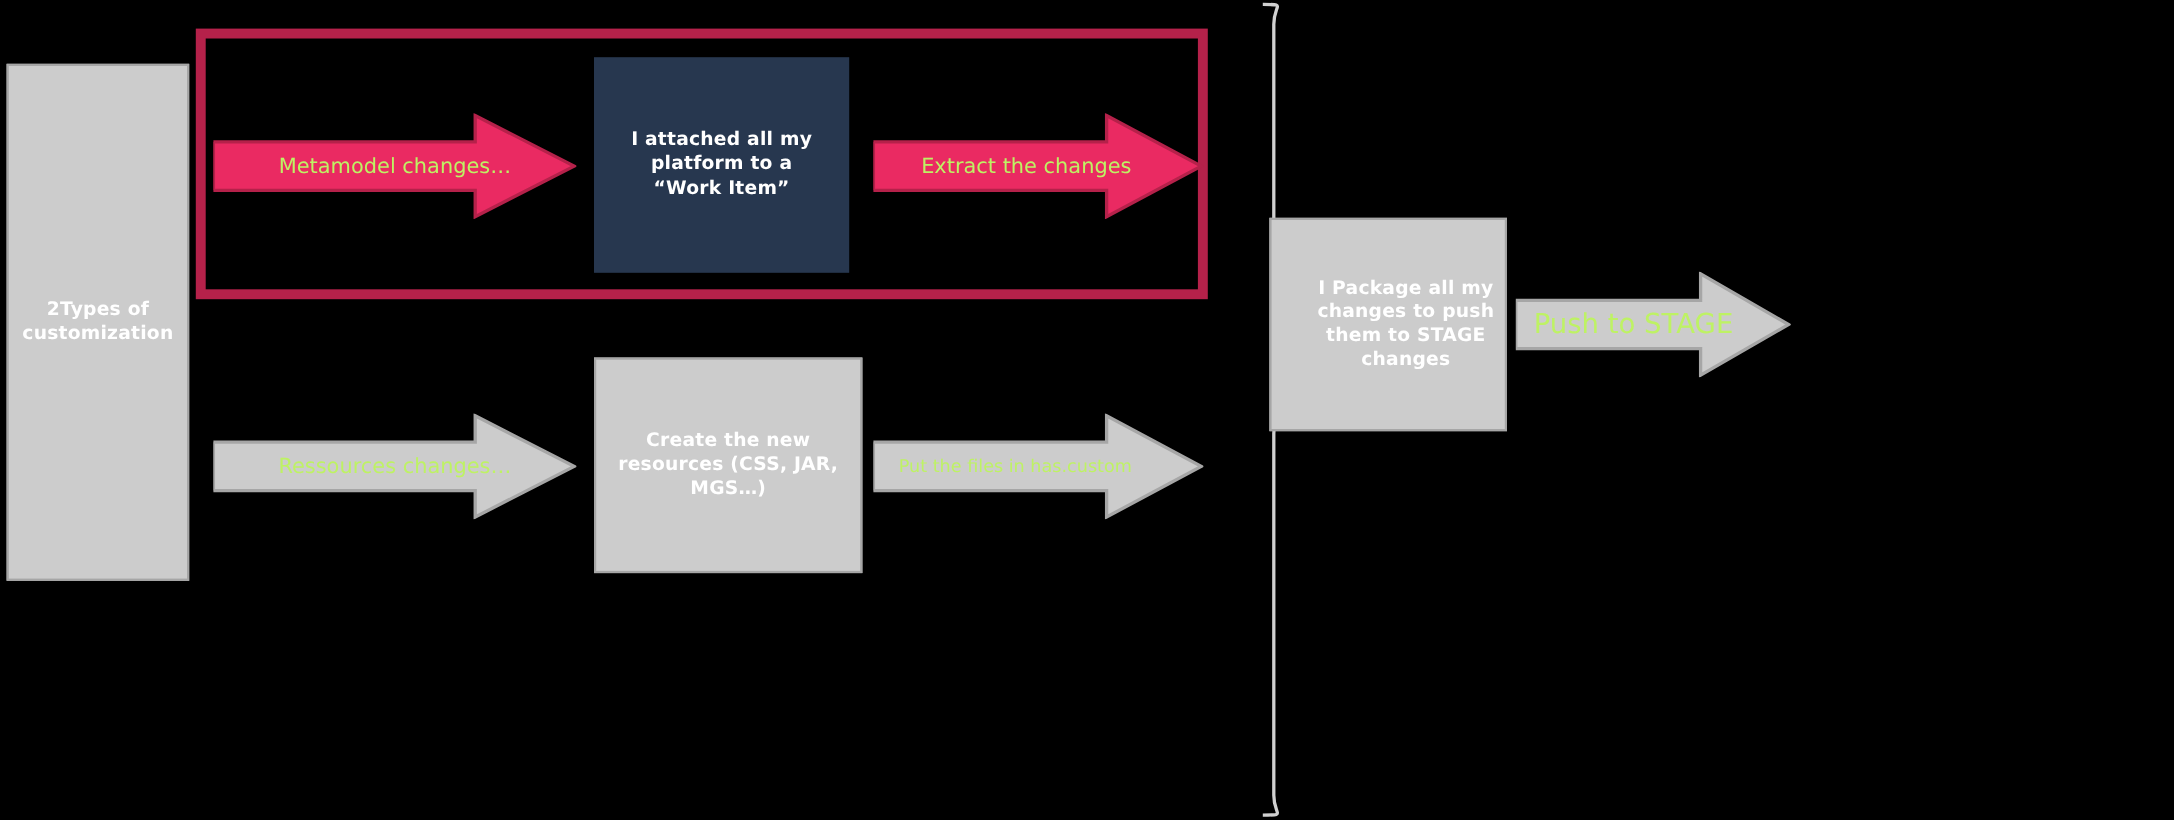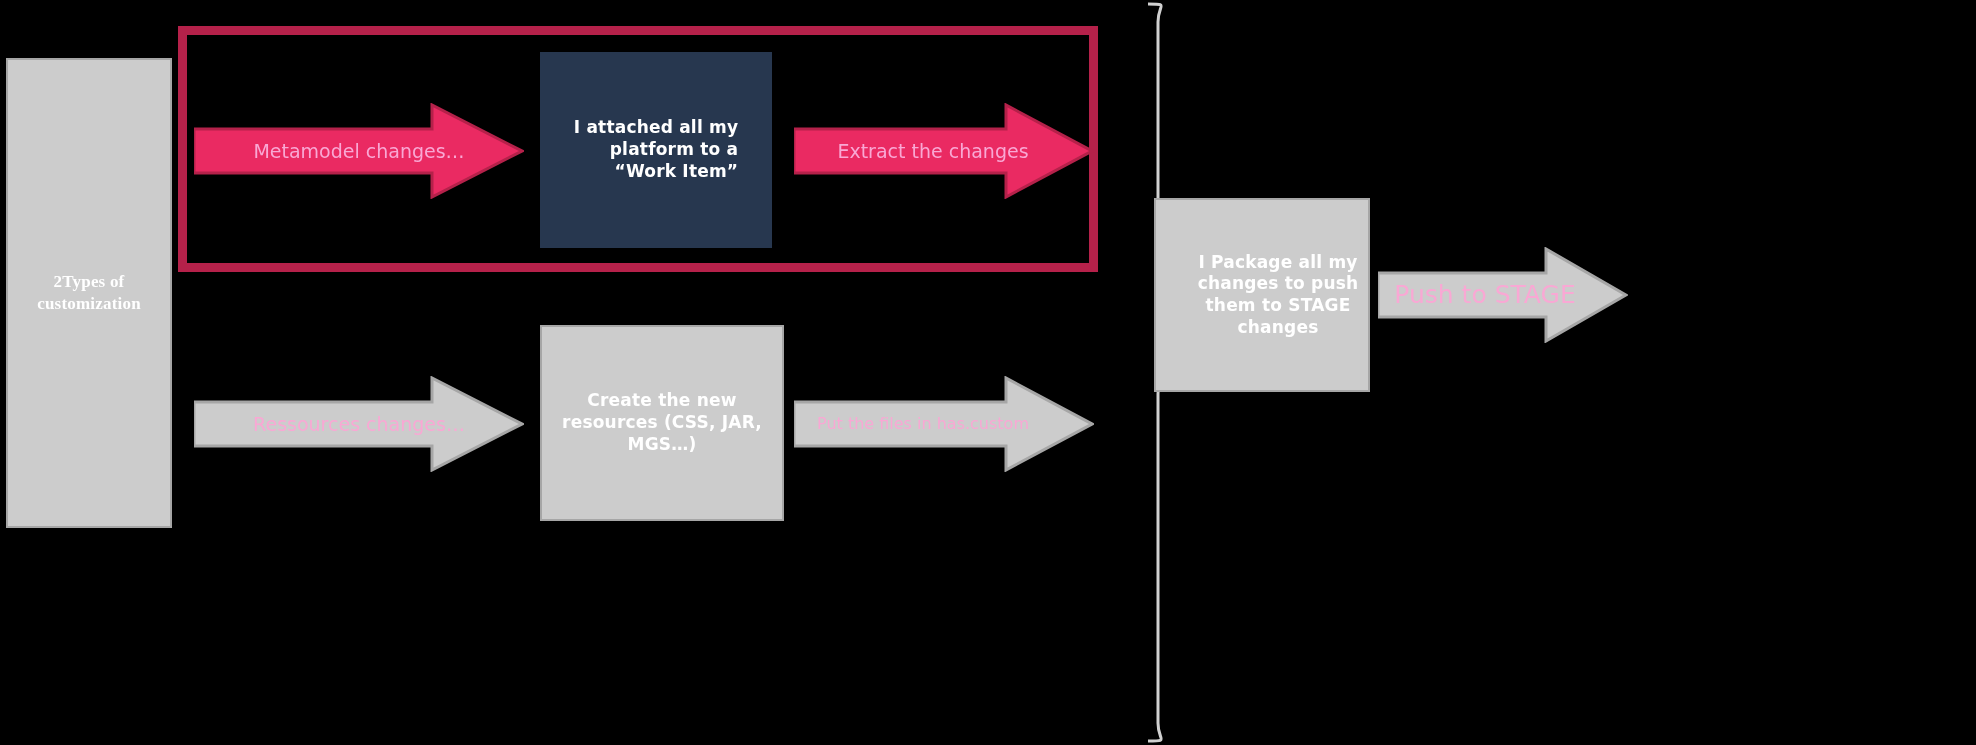--- a/index.html
+++ b/index.html
@@ -47,21 +47,21 @@
     box-sizing: border-box;
     border: 9px solid #b5214a;
     background: transparent;
   }
   
   .arrow {
     position: absolute;
     display: flex;
     align-items: center;
     justify-content: center;
-    color: #f9a8d4;
+    color: #bef264;
     text-align: center;
   }
   .arrow > .arrow-shape {
     position: absolute;
     inset: 0;
   }
   .arrow-text {
     position: relative;
     z-index: 2;
     line-height: 1.2;
@@ -74,36 +74,36 @@
   }
   .nowrap { white-space: nowrap; }
 </style>
 </head>
 <body>
 
 <div id="canvas">
 
   <div id="pink-frame" style="left:178px; top:26px; width:920px; height:246px;"></div>
 
-  <div class="box box-gray" style="left:6px; top:58px; width:166px; height:470px;font-family:Liberation Serif, serif;">
+  <div class="box box-gray" style="left:6px; top:58px; width:166px; height:470px;">
     <div class="box-label" style="font-size:17px;">
       <div>2Types of</div>
       <div>customization</div>
     </div>
   </div>
 
   <div class="arrow" style="left:194px; top:103px; width:330px; height:96px;">
     <svg class="arrow-shape" viewBox="0 0 330 96" preserveAspectRatio="none">
       <polygon points="0,26 238,26 238,2 328,48 238,94 238,70 0,70" fill="#ea2a62" stroke="#b5214a" stroke-width="3"></polygon>
     </svg>
     <span class="arrow-text" style="font-size:19px;">Metamodel changes…</span>
   </div>
 
   <div class="box box-navy" style="left:540px; top:52px; width:232px; height:196px;">
-    <div class="box-label" style="font-size:17px;text-align:right;">
+    <div class="box-label" style="font-size:17px;">
       <div class="nowrap">I attached all my</div>
       <div class="nowrap">platform to a</div>
       <div class="nowrap">“Work Item”</div>
     </div>
   </div>
 
   <div class="arrow" style="left:794px; top:103px; width:300px; height:96px;">
     <svg class="arrow-shape" viewBox="0 0 300 96" preserveAspectRatio="none">
       <polygon points="0,26 212,26 212,2 298,48 212,94 212,70 0,70" fill="#ea2a62" stroke="#b5214a" stroke-width="3"></polygon>
     </svg>

